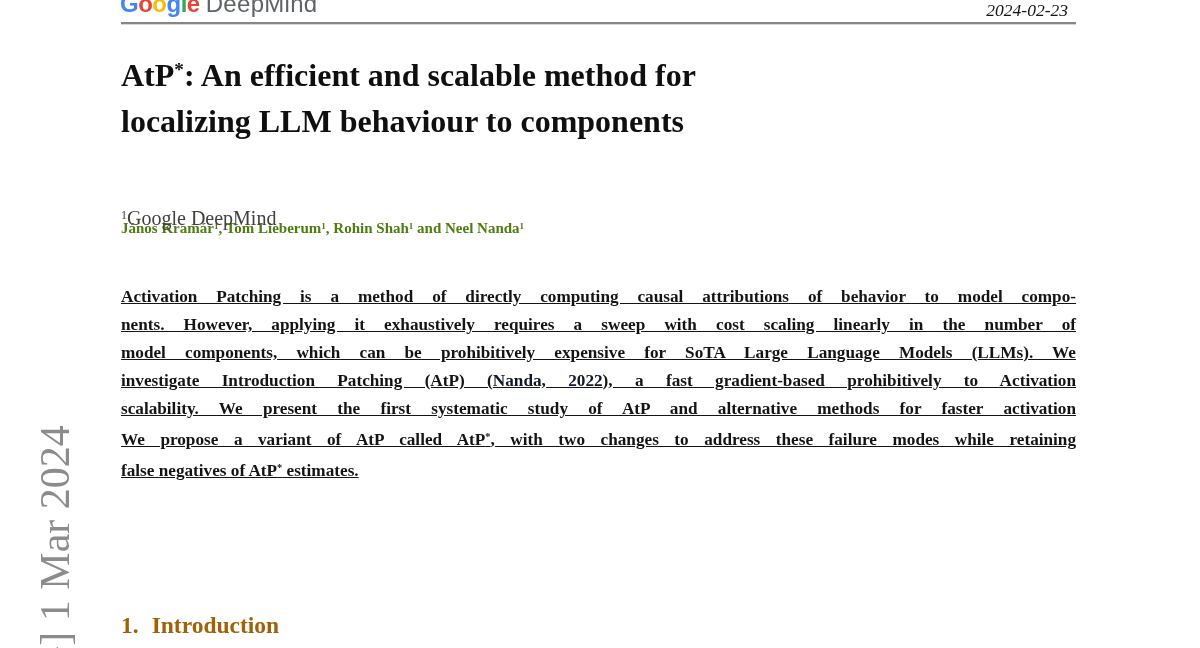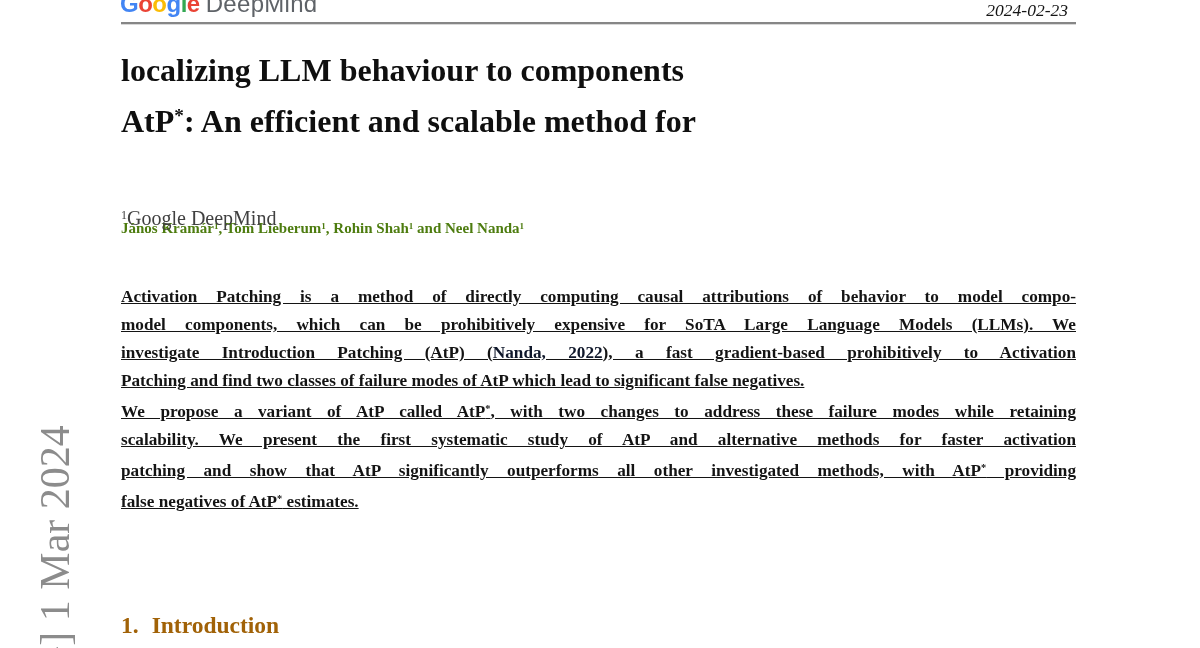--- a/index.html
+++ b/index.html
@@ -74,36 +74,35 @@
 
   <div class="logo">
     <span class="logo-google"><span style="color: rgb(66, 133, 244);">G</span><span style="color: rgb(234, 67, 53);">o</span><span style="color: rgb(251, 188, 5);">o</span><span style="color: rgb(66, 133, 244);">g</span><span style="color: rgb(52, 168, 83);">l</span><span style="color: rgb(234, 67, 53);">e</span></span><span class="logo-deepmind">DeepMind</span>
   </div>
 
   <div class="date">2024-02-23</div>
 
   <div class="rule"></div>
 
   <h1 class="title">
+    <span class="t-line"><span>AtP</span><span class="sup">*</span><span>: An efficient and scalable method for</span></span>
     <span class="t-line">localizing LLM behaviour to components</span>
-    <span class="t-line"><span>AtP</span><span class="sup">*</span><span>: An efficient and scalable method for</span></span>
   </h1>
 
   <div class="authors"><span>János Kramár</span><span class="sup">1</span><span>, Tom Lieberum</span><span class="sup">1</span><span>, Rohin Shah</span><span class="sup">1</span><span> and Neel Nanda</span><span class="sup">1</span></div>
 
   <div class="affil"><span class="sup">1</span><span>Google DeepMind</span></div>
 
   <div class="abstract">
       <div class="abs-line"><span>Activation Patching is a method of directly computing causal attributions of behavior to model compo-</span></div>
+      <div class="abs-line"><span>nents. However, applying it exhaustively requires a sweep with cost scaling linearly in the number of</span></div>
       <div class="abs-line"><span>model components, which can be prohibitively expensive for SoTA Large Language Models (LLMs). We</span></div>
       <div class="abs-line"><span>investigate Introduction Patching (AtP) (</span><a href="#" class="link">Nanda, 2022</a><span>), a fast gradient-based prohibitively to Activation</span></div>
-      <div class="abs-line abs-last"><span>Patching and find two classes of failure modes of AtP which lead to significant false negatives.</span></div>
+      <div class="abs-line"><span>scalability. We present the first systematic study of AtP and alternative methods for faster activation</span></div>
       <div class="abs-line"><span>We propose a variant of AtP called AtP</span><span class="sup">*</span><span>, with two changes to address these failure modes while retaining</span></div>
-      <div class="abs-line"><span>scalability. We present the first systematic study of AtP and alternative methods for faster activation</span></div>
-      <div class="abs-line"><span>patching and show that AtP significantly outperforms all other investigated methods, with AtP</span><span class="sup">*</span><span> providing</span></div>
       <div class="abs-line abs-last"><span>false negatives of AtP</span><span class="sup">*</span><span> estimates.</span></div>
     </div>
 
   <h2 class="section">
     <span class="sec-num">1.</span><span class="sec-title">Introduction</span>
   </h2>
 
   <div class="sidebar-text">G] 1 Mar 2024</div>
 
 </main>

